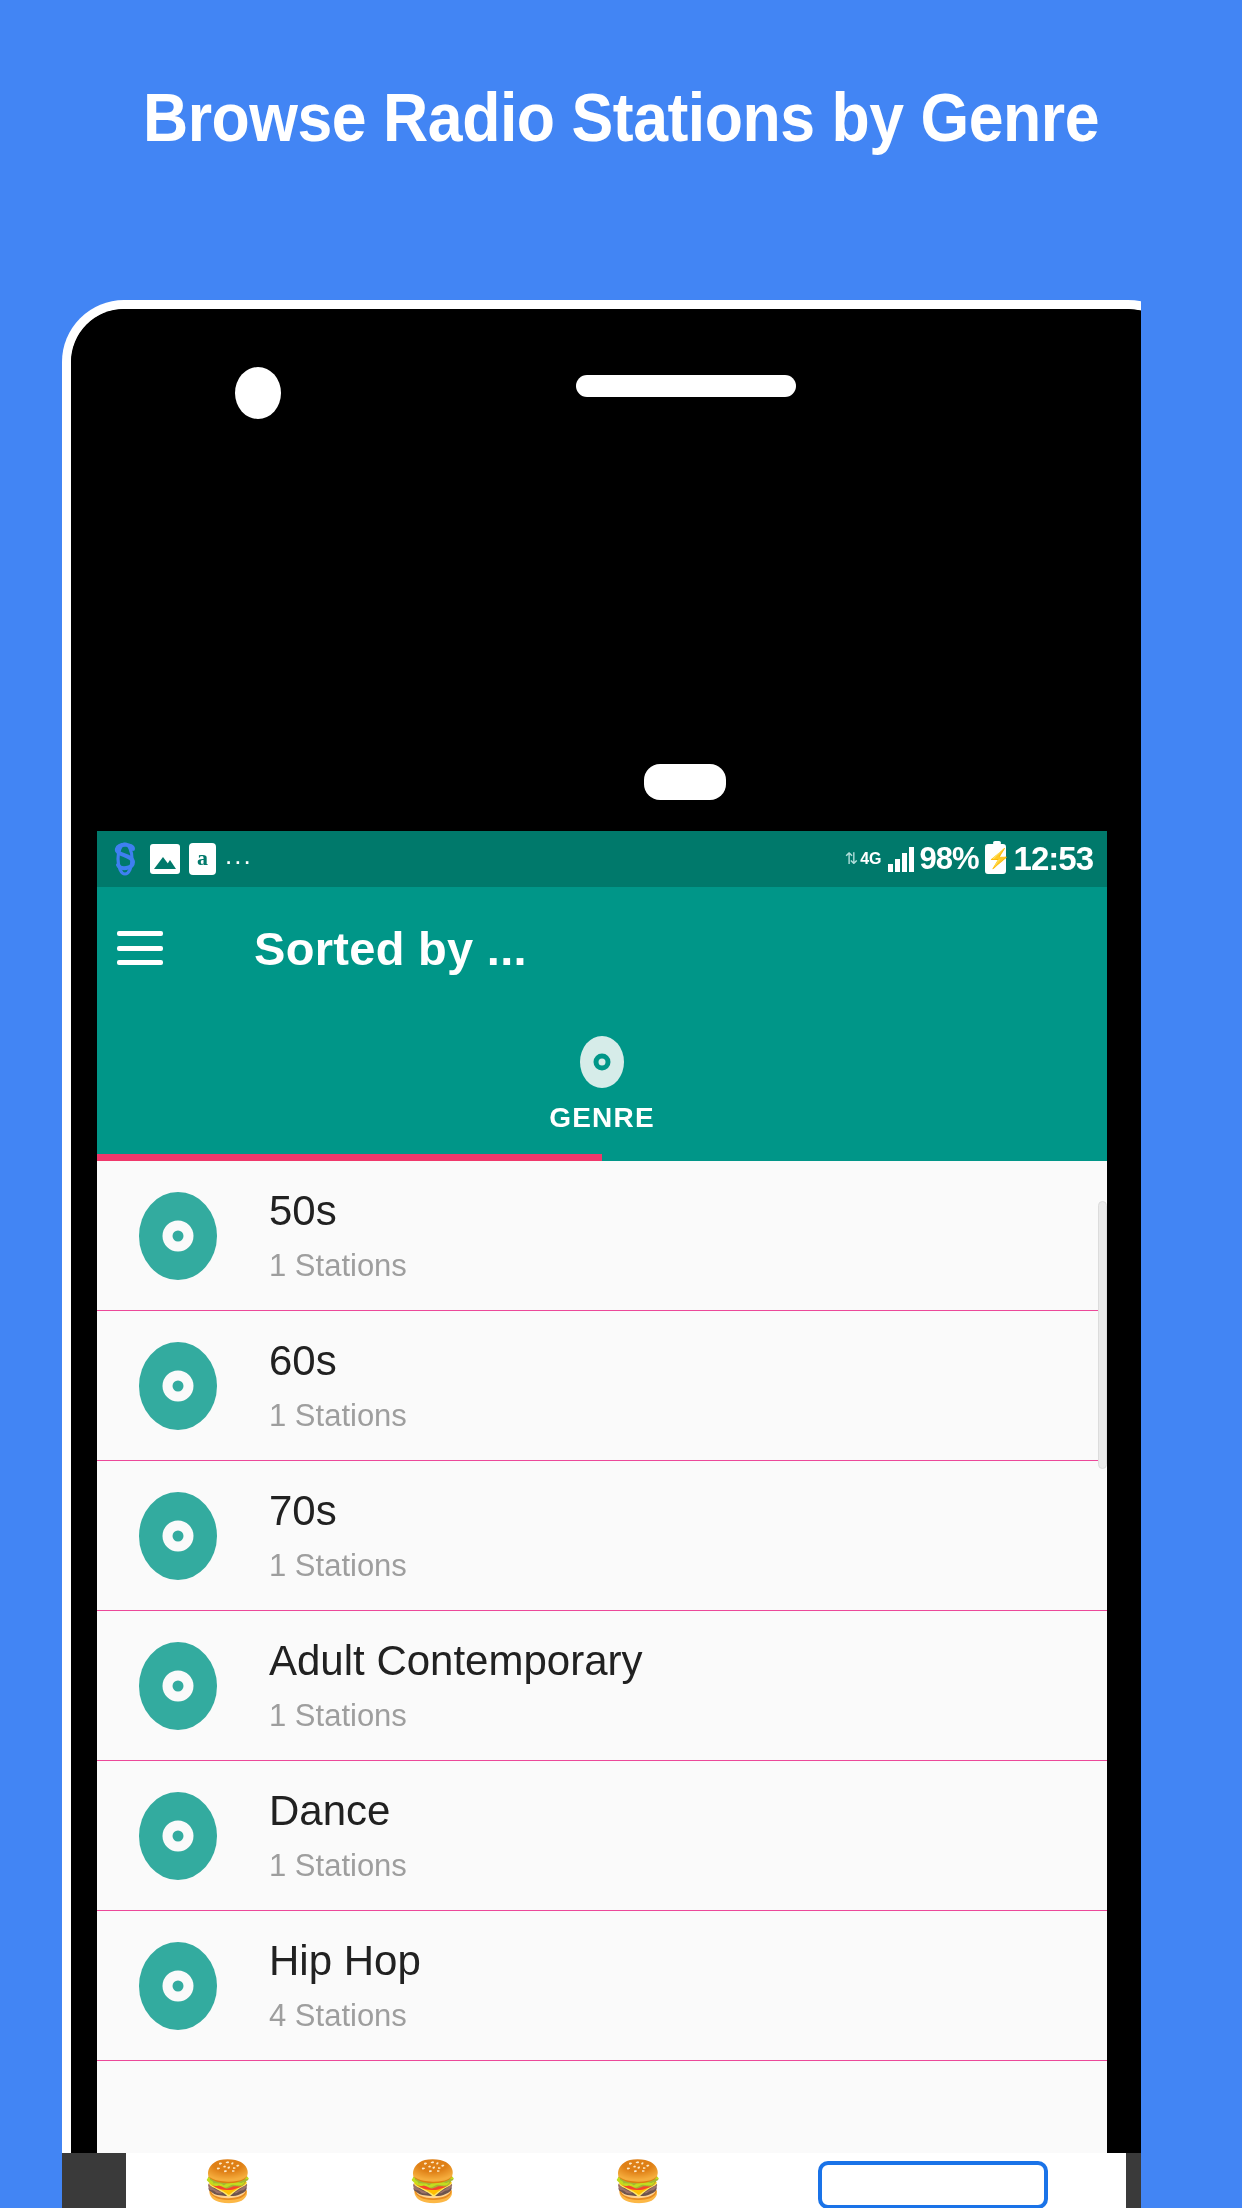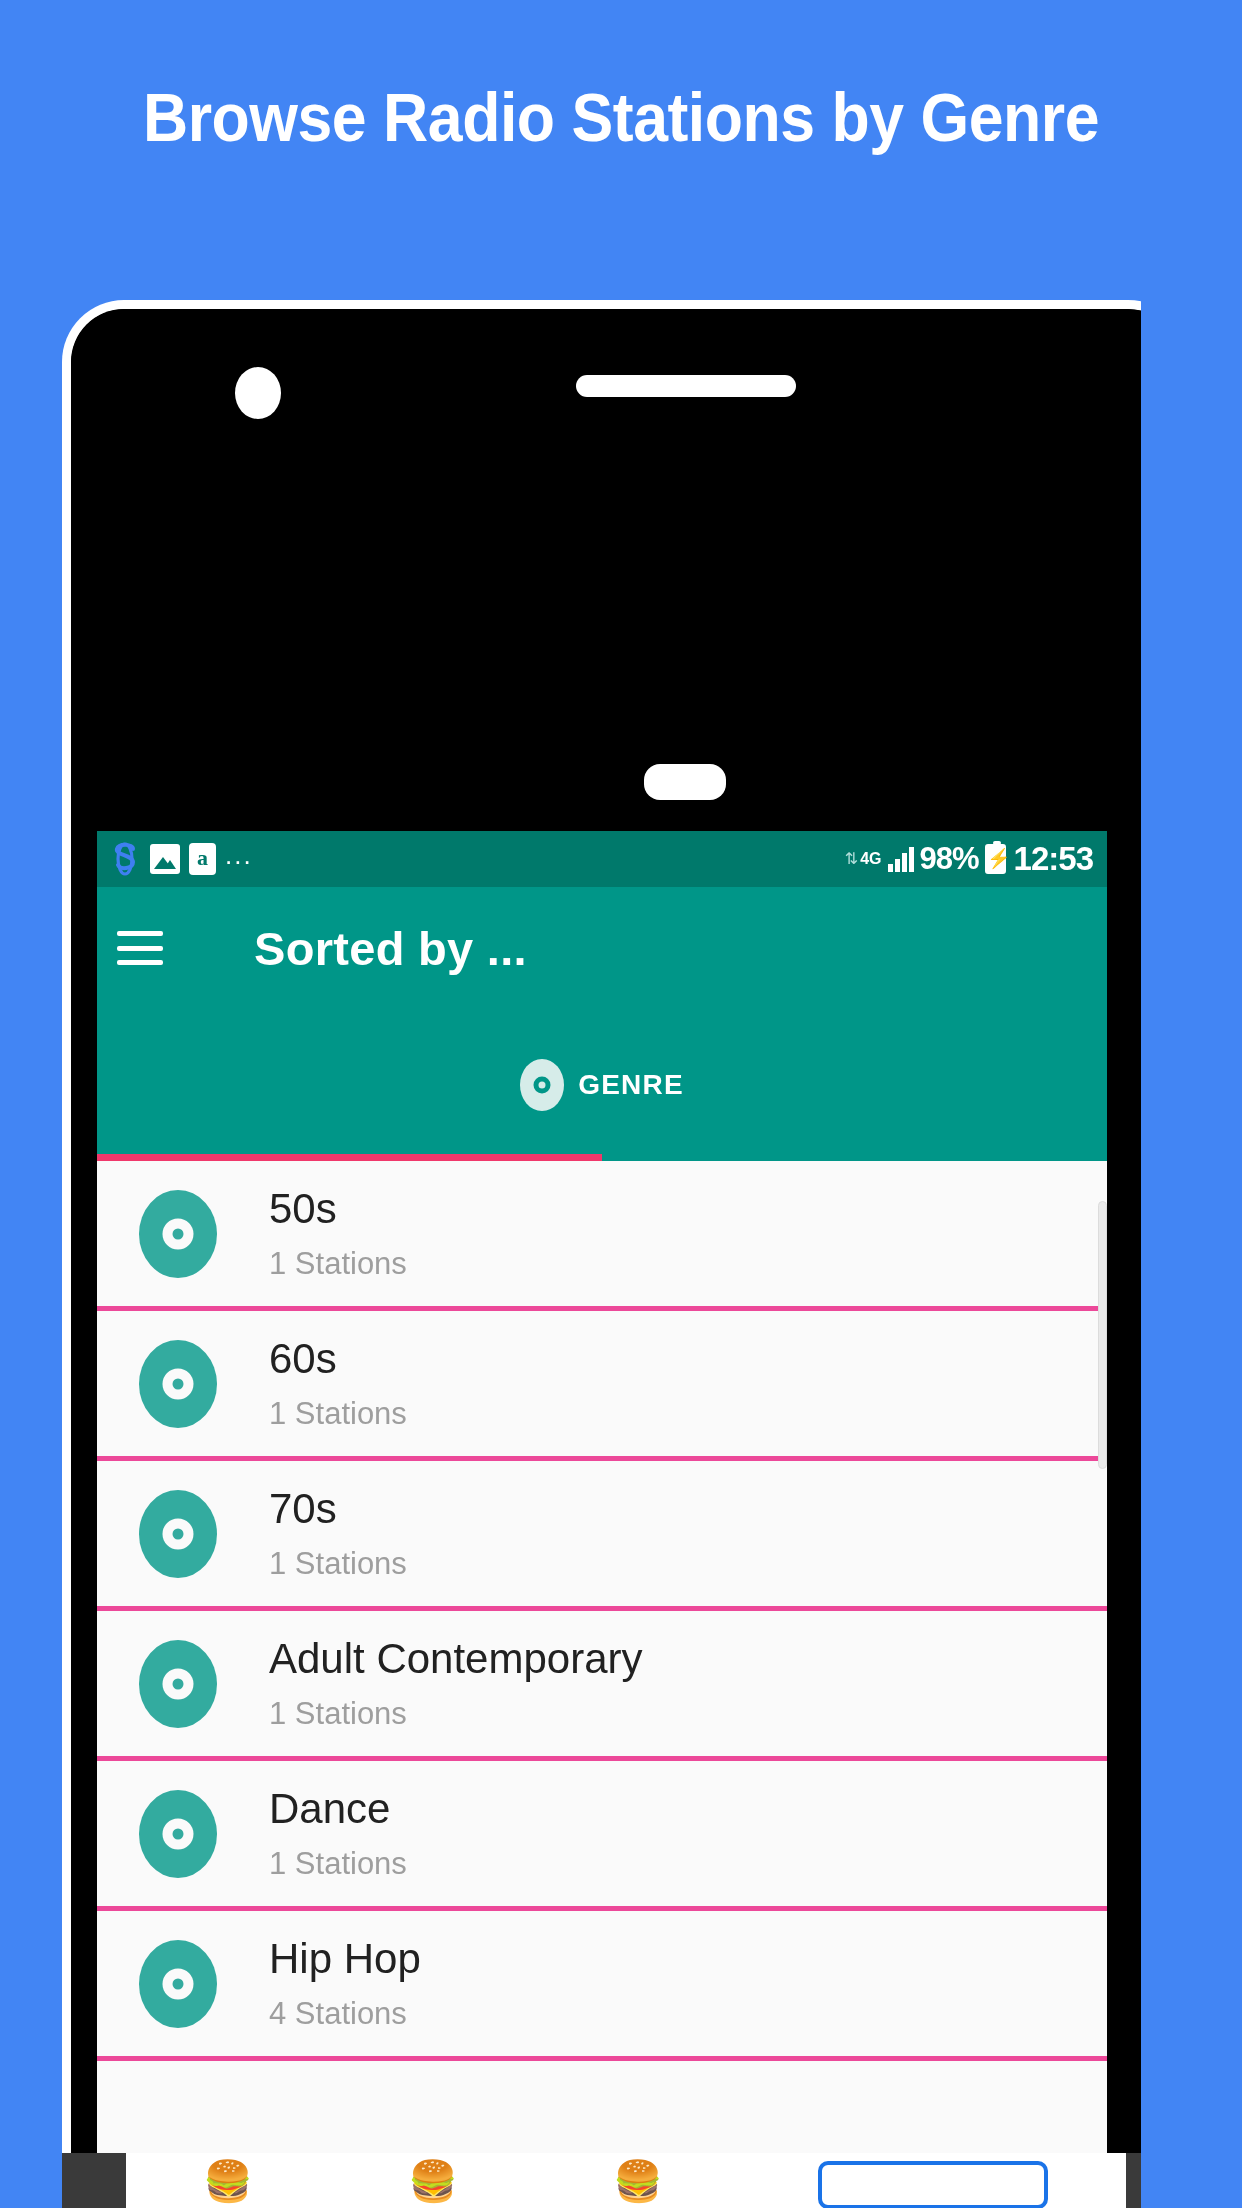--- a/index.html
+++ b/index.html
@@ -136,39 +136,39 @@
   .clock { font-size:33px; font-weight:600; letter-spacing:-1px; margin-left:2px;}
 
   
   .appbar { background:#009688; height:122px; display:flex; align-items:center; padding-left:20px; }
   .hamburger { width:46px; height:34px; display:flex; flex-direction:column; justify-content:space-between; cursor:pointer;}
   .hamburger span{display:block;height:5px;background:#fff;border-radius:2px;}
   .appbar-title { color:#fff; font-size:47px; font-weight:600; margin-left:91px; letter-spacing:0.3px;}
 
   
   .tabs { background:#009688; height:152px; display:flex; position:relative; }
-  .tab { flex:1; display:flex; flex-direction:row; align-items:center; justify-content:center; gap:14px; cursor:pointer;}
+  .tab { flex:1; display:flex; flex-direction:column; align-items:center; justify-content:center; gap:14px; cursor:pointer;}
   .tab .lbl { font-size:28px; font-weight:600; letter-spacing:1.2px; }
   .tab.active .lbl { color:#ffffff; }
   .tab.inactive .lbl { color:#b0ddd8; }
   .tab-indicator { position:absolute; left:0; bottom:0; width:50%; height:7px; background:#f0386b;}
 
   .disc-tab { width:44px; height:52px; border-radius:50%; background:#d6ece9; position:relative; }
   .disc-tab::after{content:"";position:absolute;left:50%;top:50%;transform:translate(-50%,-50%);
     width:17px;height:17px;border-radius:50%;background:#009688;}
   .disc-tab::before{content:"";position:absolute;left:50%;top:50%;transform:translate(-50%,-50%);
     width:7px;height:7px;border-radius:50%;background:#d6ece9;z-index:2;}
   .pin { width:40px;height:52px;position:relative;}
   .pin .p { position:absolute;left:0;top:0;width:40px;height:40px;border-radius:50% 50% 50% 0;
     transform:rotate(-45deg); background:#b0ddd8;}
   .pin .h { position:absolute;left:14px;top:13px;width:13px;height:13px;border-radius:50%;background:#009688;z-index:2;}
 
   
   .list { background:#fafafa; position:relative; height:943px; overflow:hidden;}
-  .row { height:150px; display:flex; align-items:center; padding-left:42px; border-bottom:5px solid #ec4899;}
+  .row { height:150px; display:flex; align-items:center; padding-left:42px; border-bottom:1px solid #ec4899;}
   .disc { width:78px;height:88px;border-radius:50%;background:#33ab9f;position:relative;flex:0 0 auto;}
   .disc::after{content:"";position:absolute;left:50%;top:50%;transform:translate(-50%,-50%);
     width:31px;height:31px;border-radius:50%;background:#fafafa;}
   .disc::before{content:"";position:absolute;left:50%;top:50%;transform:translate(-50%,-50%);
     width:11px;height:11px;border-radius:50%;background:#33ab9f;z-index:2;}
   .row-txt { margin-left:52px; }
   .row-title{ font-size:42px; color:#212121; line-height:1.12; }
   .row-sub{ font-size:31px; color:#9e9e9e; margin-top:13px; }
 
   .scroll-thumb {

